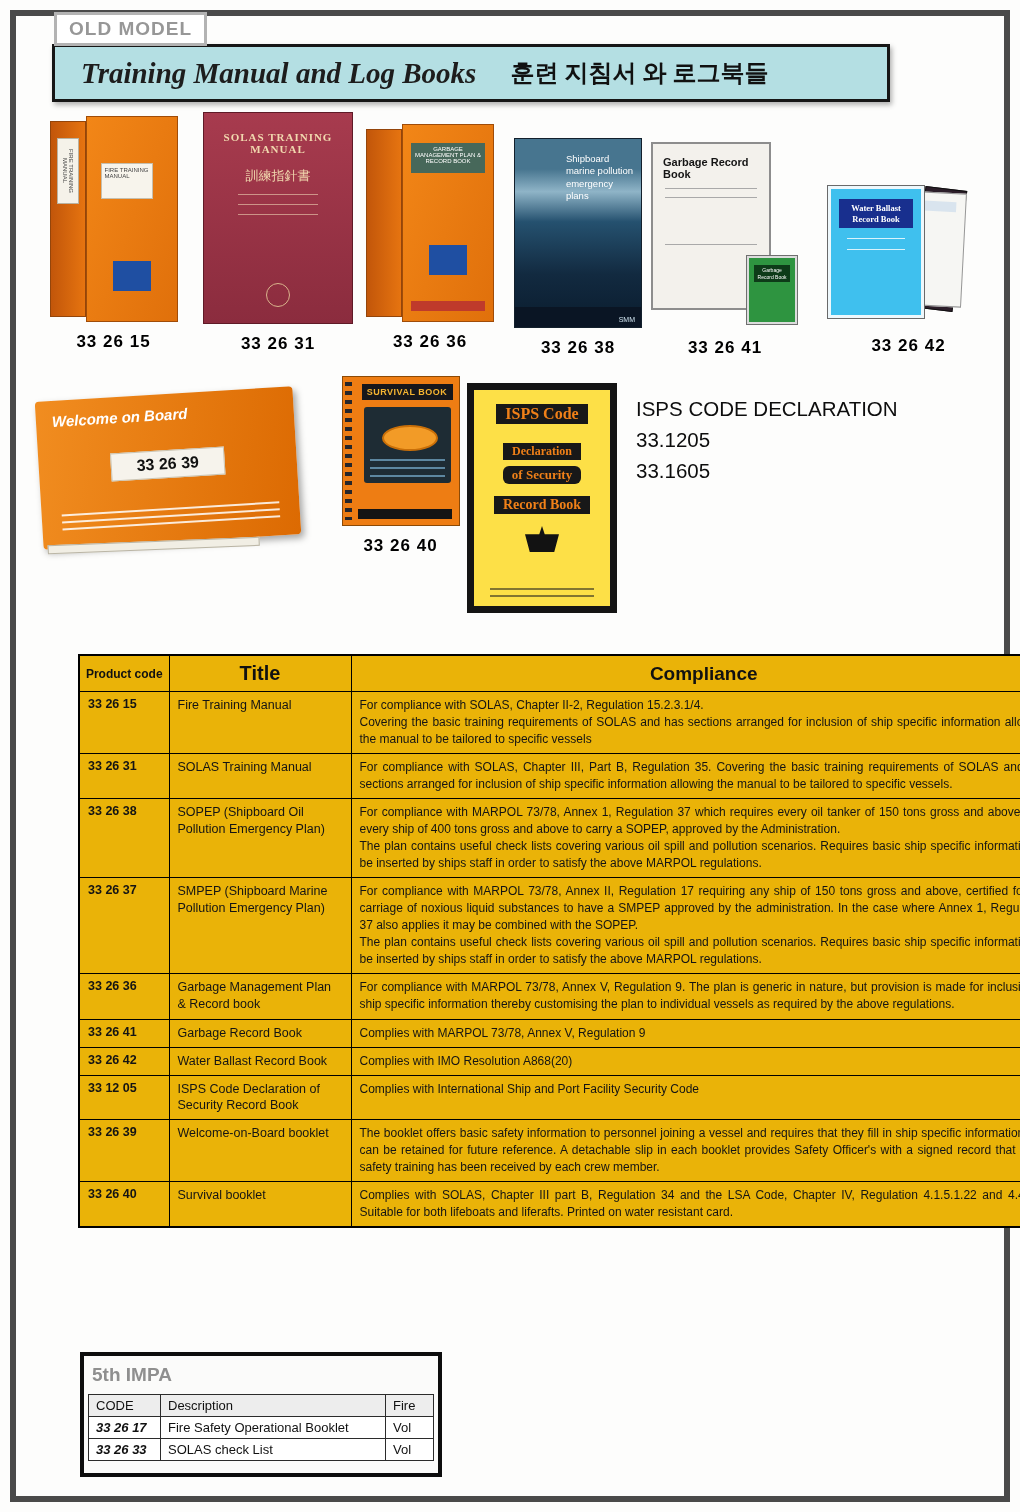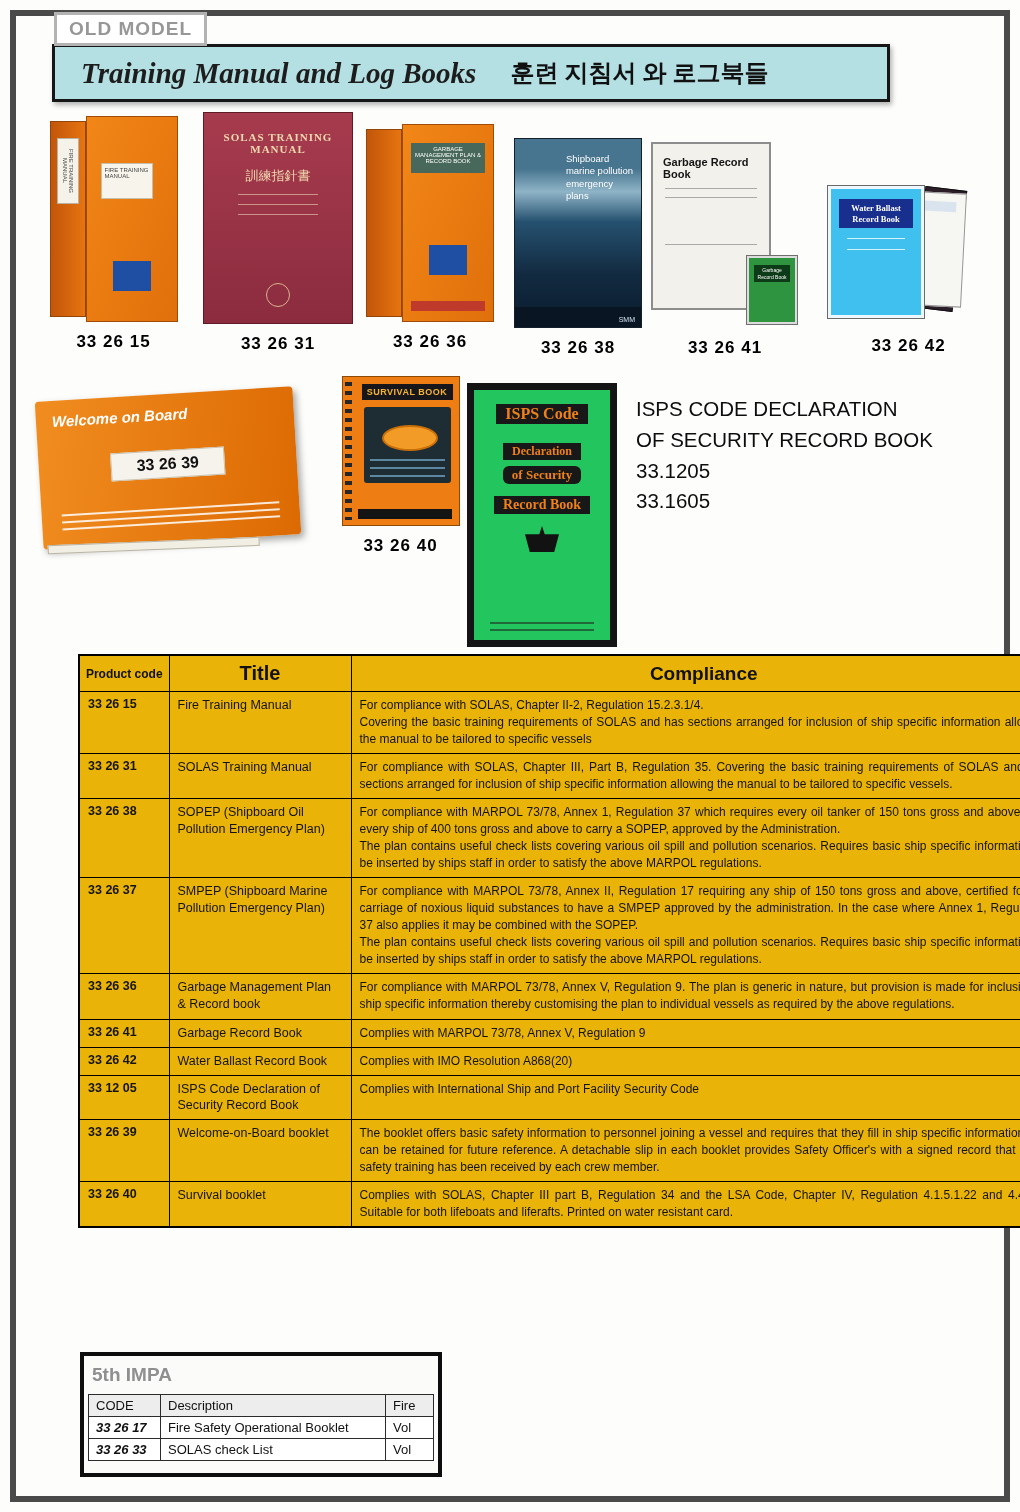--- a/index.html
+++ b/index.html
@@ -100,21 +100,21 @@
   .surv-band { margin:7px 6px 0; background:#17171b; color:#f5b431; font-size:9px; font-weight:bold;
     text-align:center; padding:3px 0; letter-spacing:0.5px; }
   .surv-pic { margin:7px 8px 0; height:76px; background:#1e2c34; position:relative; border-radius:3px; overflow:hidden; }
   .raft { position:absolute; left:18px; top:18px; width:56px; height:26px; background:#f29b27;
     border:2px solid #c96f08; border-radius:50%; }
   .wave { position:absolute; left:6px; right:6px; height:2px; background:#5d87a0; }
   .w1 { bottom:22px; } .w2 { bottom:14px; } .w3 { bottom:6px; }
   .surv-bottom { position:absolute; bottom:6px; left:15px; right:7px; height:10px; background:#141414; }
 
   
-  .isps-book { width:150px; height:264px; background:#22c55e; border:7px solid #141414;
+  .isps-book { width:150px; height:230px; background:#fde047; border:7px solid #141414;
     position:relative; display:flex; flex-direction:column; align-items:center; }
   .isps-box { background:#181818; color:#f08018; font-family:"Liberation Serif", serif;
     font-weight:bold; text-align:center; padding:1px 9px; }
   .isps-l1 { margin-top:14px; font-size:16px; }
   .isps-l2 { margin-top:19px; font-size:12px; }
   .isps-l3 { margin-top:6px; font-size:13px;border-radius:6px; }
   .isps-l4 { margin-top:12px; font-size:14px; }
   .isps-ship { margin-top:12px; width:34px; height:26px; background:#121212;
     clip-path:polygon(50% 0, 58% 32%, 100% 32%, 86% 100%, 14% 100%, 0 32%, 42% 32%); }
   .isps-lines { position:absolute; bottom:9px; left:16px; right:16px; }
@@ -280,21 +280,20 @@
       <div class="isps-ship"></div>
       <div class="isps-lines">
         <div class="il"></div>
         <div class="il"></div>
       </div>
     </div>
   </div>
 
   <div class="isps-note">
     <div>ISPS CODE DECLARATION</div>
-    <div>OF SECURITY RECORD BOOK</div>
     <div>33.1205</div>
     <div>33.1605</div>
   </div>
 
   <table class="main-table">
     <thead>
       <tr>
         <th class="h-code">Product code</th>
         <th class="h-title">Title</th>
         <th class="h-comp">Compliance</th>

